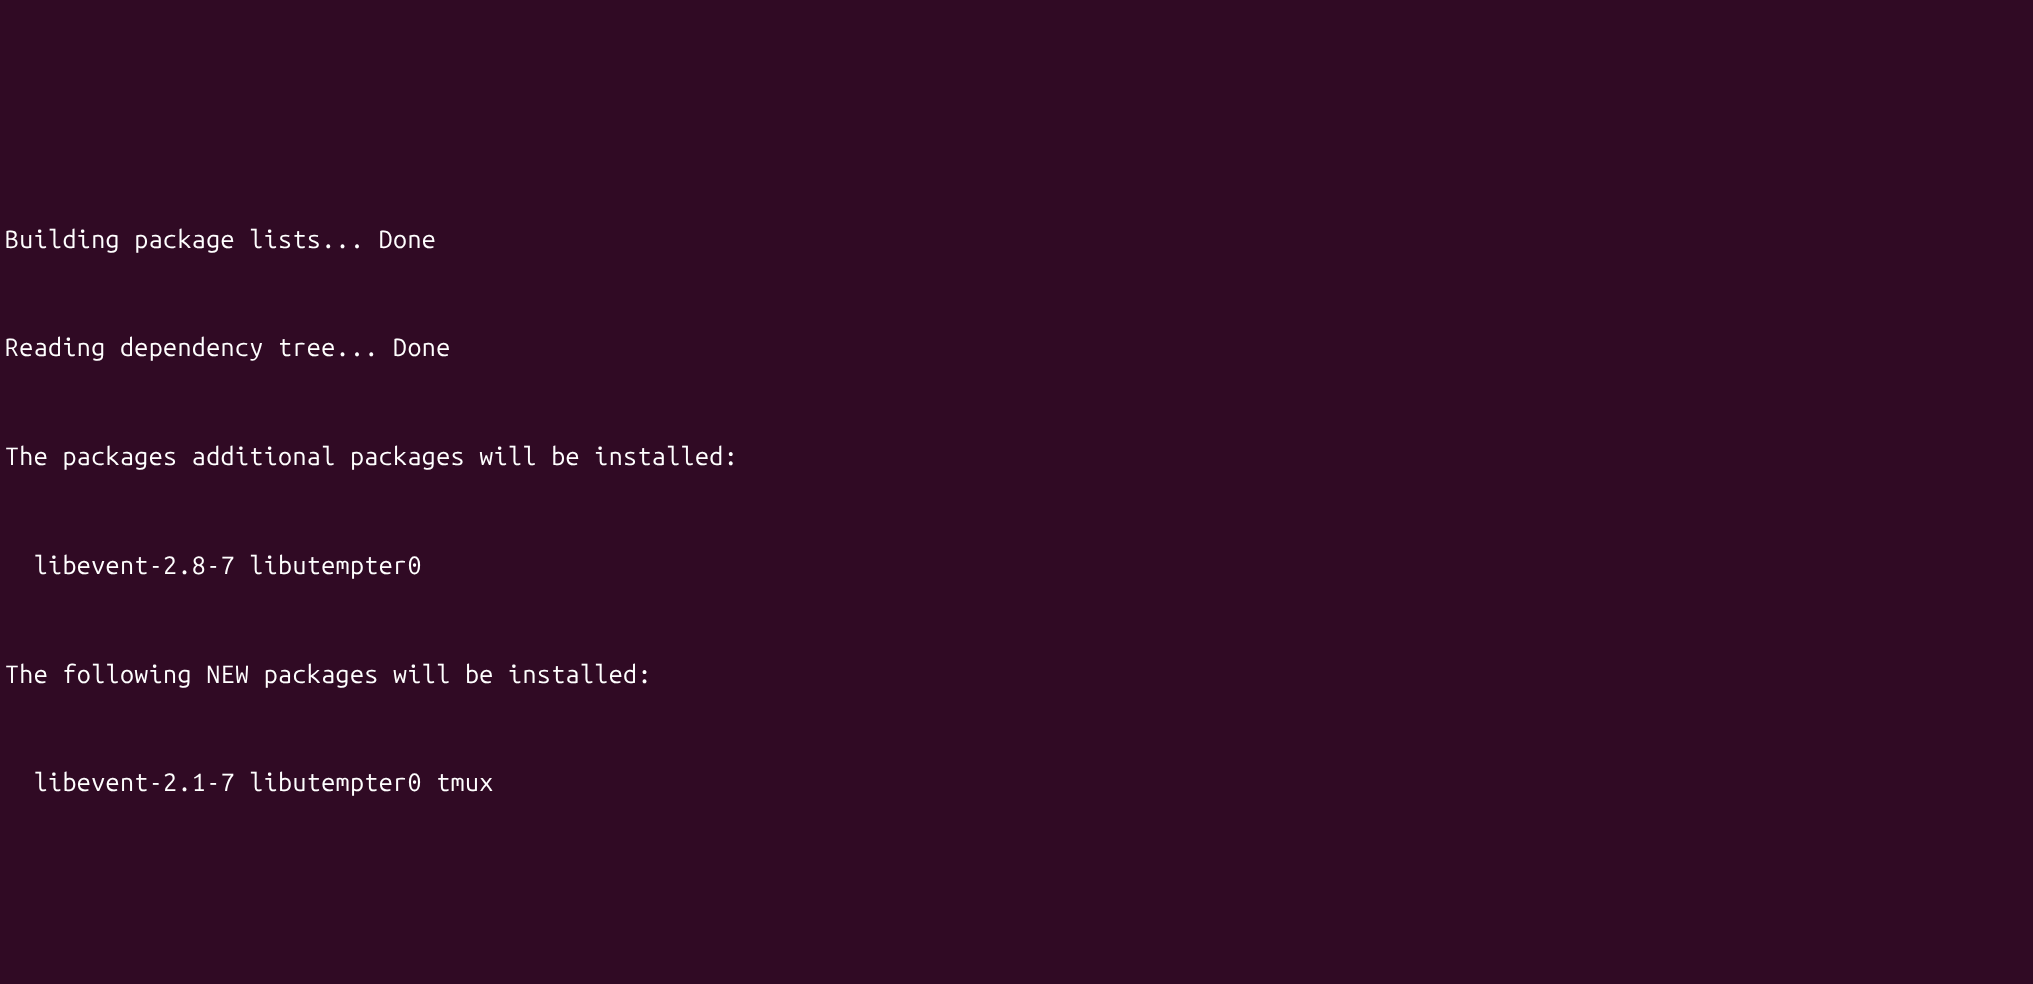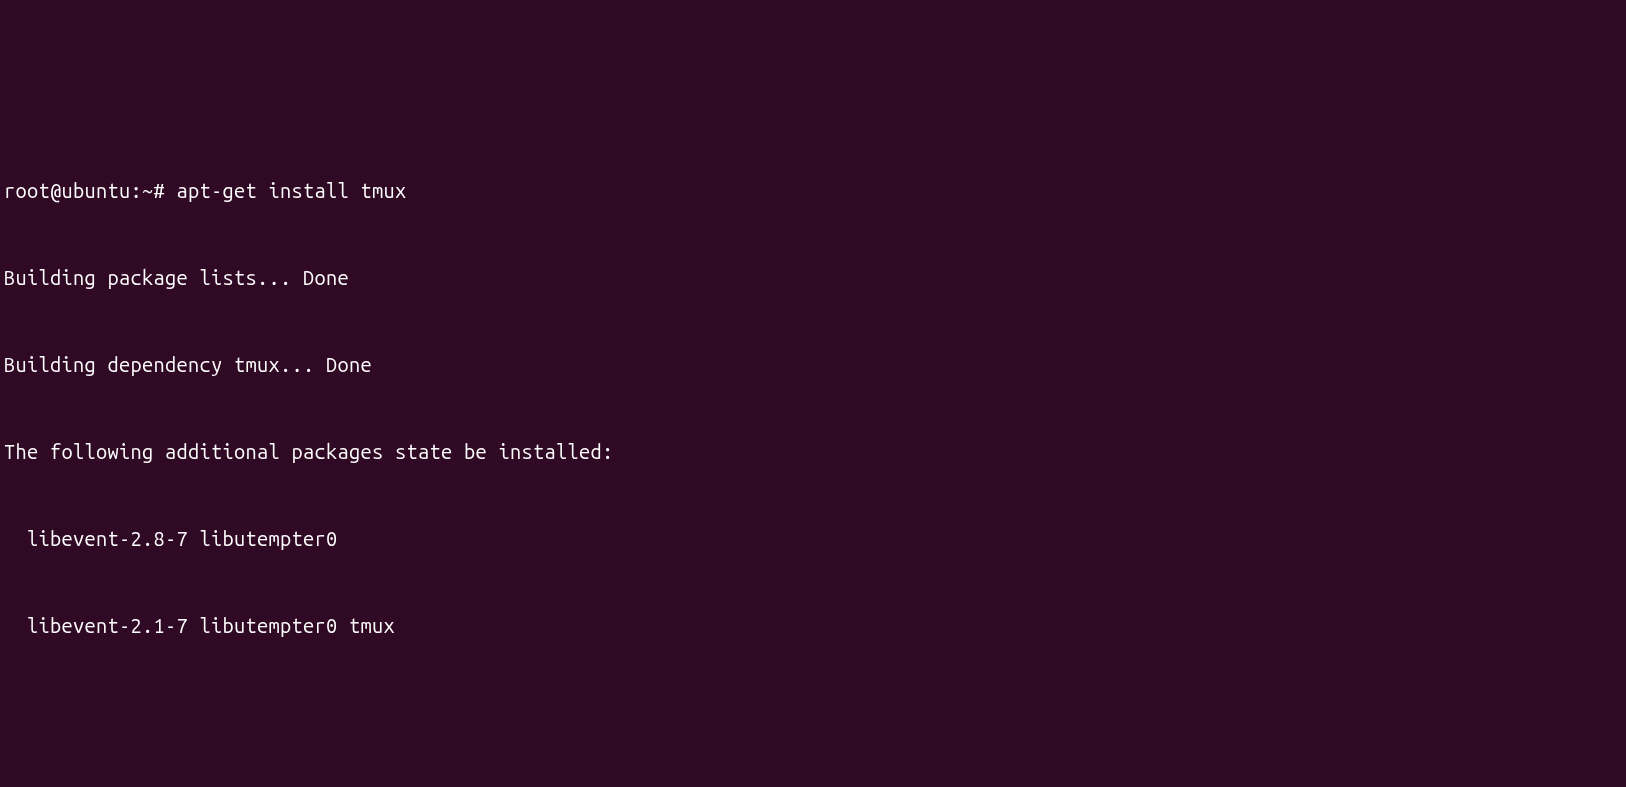--- a/index.html
+++ b/index.html
@@ -24,25 +24,25 @@
     .line {
       display: block;
     }
   </style>
 </head>
 <body>
 
 
 
 <div class="terminal">
-  <span class="line">root@ubuntu:~# apt-get install tmux</span>
   <span class="line">Building package lists... Done</span>
-  <span class="line">Building dependency tmux... Done</span>
-  <span class="line">The following additional packages state be installed:</span>
+  <span class="line">Reading dependency tree... Done</span>
+  <span class="line">The packages additional packages will be installed:</span>
   <span class="line">  libevent-2.8-7 libutempter0</span>
+  <span class="line">The following NEW packages will be installed:</span>
   <span class="line">  libevent-2.1-7 libutempter0 tmux</span>
   
   
   
   
   
   
   
   
   

